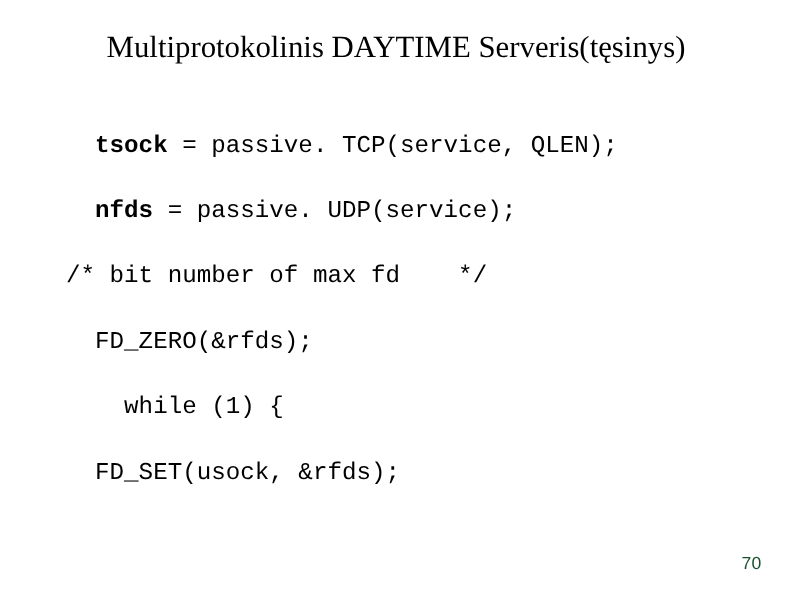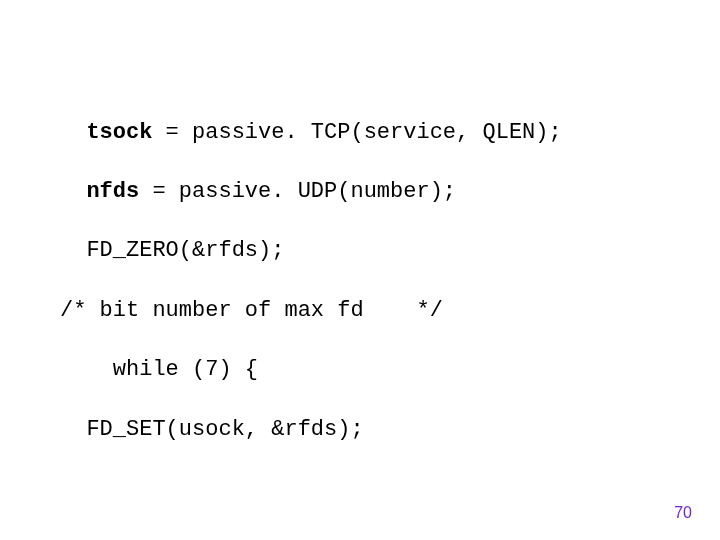--- a/index.html
+++ b/index.html
@@ -38,35 +38,36 @@
     white-space: pre;
   }
   .codeblock span.b { font-weight: bold; }
   .codeblock .line { display: block; }
   .pagenum {
     position: absolute;
     right: 28px;
     bottom: 18px;
     font-family: Arial, Helvetica, sans-serif;
     font-size: 16px;
-    color: #6d28d9;
+    color: #14532d;
   }
 </style>
 </head>
 <body>
 
 <div class="slide">
 
+  <div class="title">Multiprotokolinis DAYTIME Serveris(tęsinys)</div>
 
   <div class="codeblock">
 <span class="line"><span class="b">  tsock</span><span> = passive. TCP(service, QLEN);</span></span>
-<span class="line"><span class="b">  nfds</span><span> = passive. UDP(number);</span></span>
+<span class="line"><span class="b">  nfds</span><span> = passive. UDP(service);</span></span>
+<span class="line"><span>/* bit number of max fd    */</span></span>
 <span class="line"><span>  FD_ZERO(&amp;rfds);</span></span>
-<span class="line"><span>/* bit number of max fd    */</span></span>
-<span class="line"><span>    while (7) {</span></span>
+<span class="line"><span>    while (1) {</span></span>
 <span class="line"><span>  FD_SET(usock, &amp;rfds);</span></span>
 
 
 
 
   </div>
 
   <div class="pagenum">70</div>
 
 </div>

